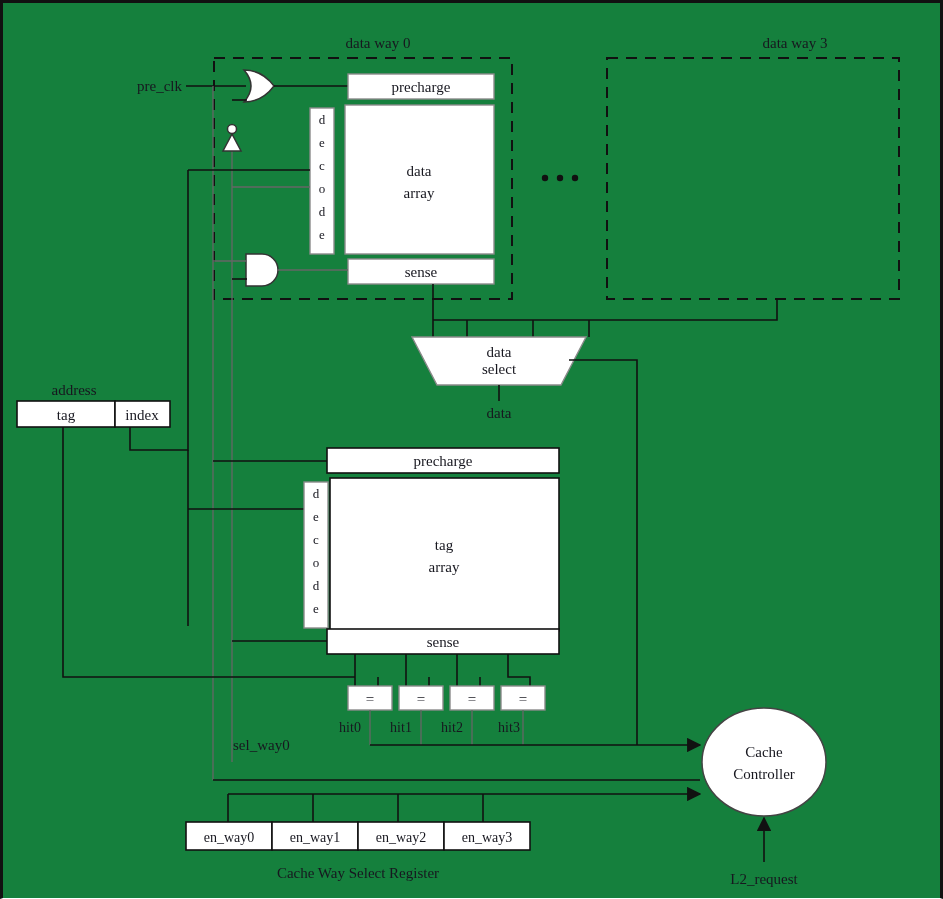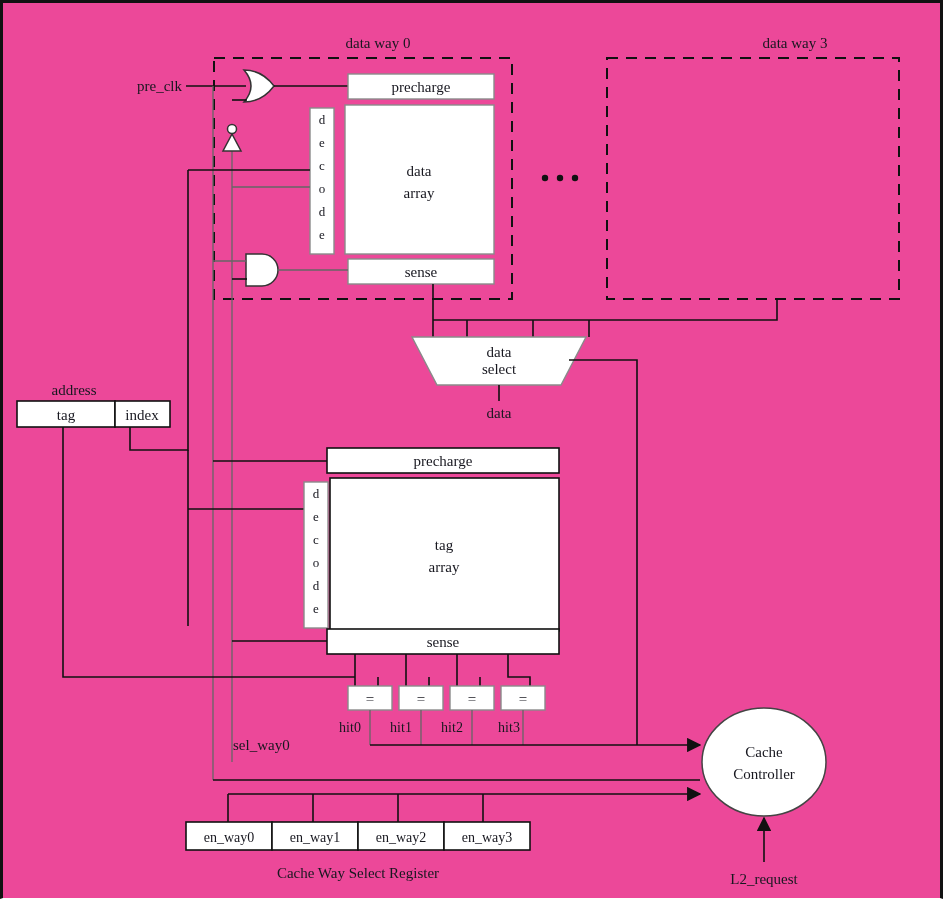--- a/index.html
+++ b/index.html
@@ -4,21 +4,21 @@
 <style>
   html, body {
     margin: 0;
     padding: 0;
     background: #ffffff;
   }
   #page {
     position: relative;
     width: 943px;
     height: 899px;
-    background: #ec4899;
+    background: #15803d;
     font-family: "Liberation Serif", "DejaVu Serif", serif;
     overflow: hidden;
   }
   
   #frame {
     position: absolute;
     left: 0; top: 0;
     width: 943px; height: 899px;
     box-sizing: border-box;
     border-top: 3px solid #111;

